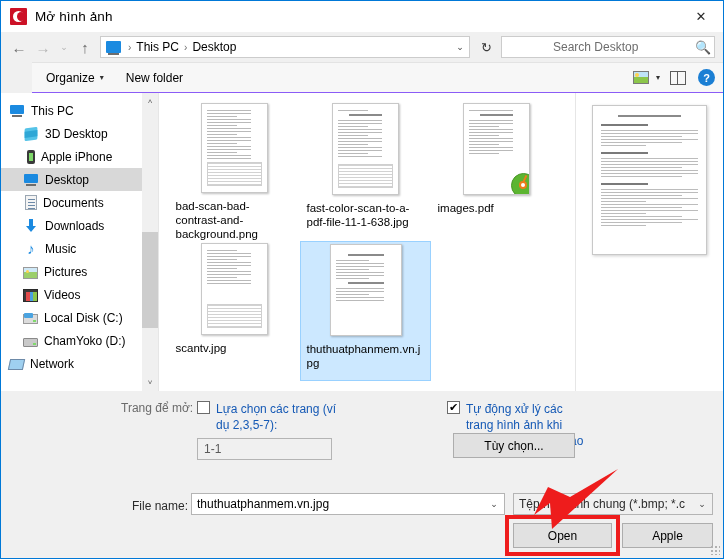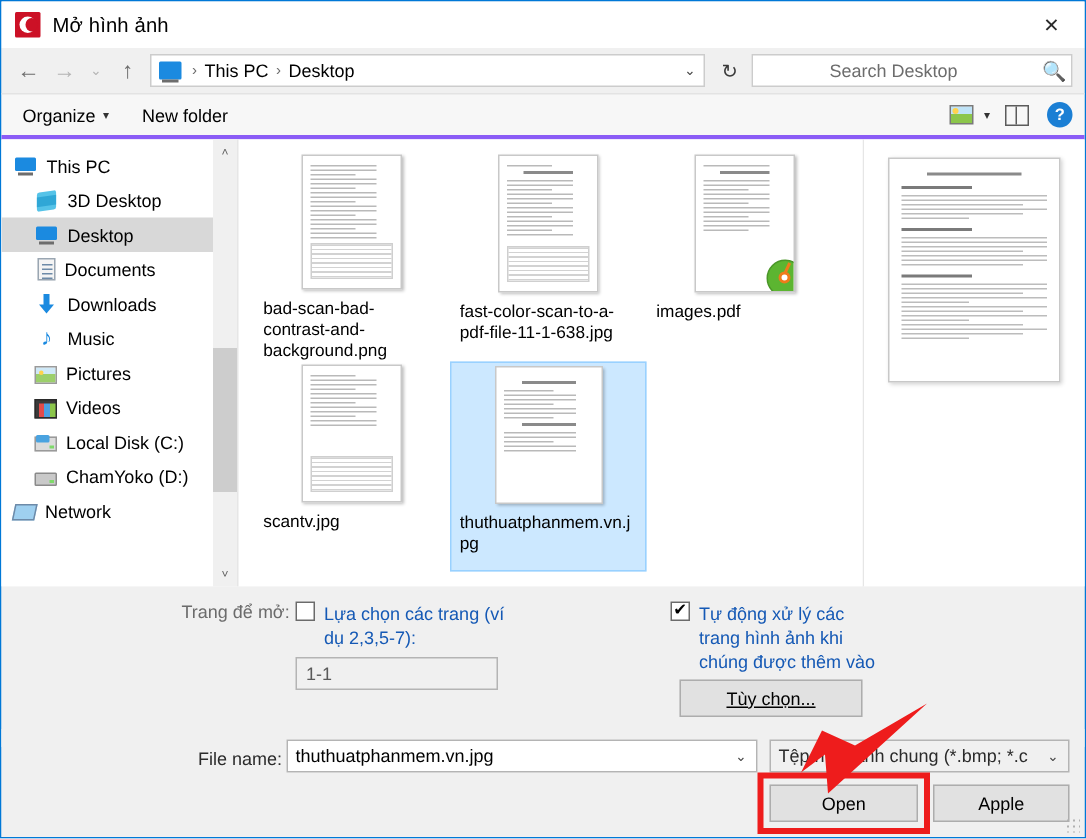--- a/index.html
+++ b/index.html
@@ -77,22 +77,22 @@
   .searchbox input{
     border:0;outline:0;flex:1;font-family:inherit;font-size:12px;color:#000;
     padding-left:6px;background:transparent;min-width:0;margin-left:45px;
   }
   .searchbox input::placeholder{color:#6d6d6d;}
   .search-icon{width:22px;text-align:center;color:#333;font-size:13px;flex:none;}
 
   
   .cmdbar{
     height:31px;background:#f7f7f7;border-top:1px solid #e3e3e3;
-    border-bottom:3px solid #8b5cf6;display:flex;align-items:center;
-    padding:0 8px 0 14px;box-sizing:border-box;
+    border-bottom:1px solid #8b5cf6;display:flex;align-items:center;
+    padding:0 8px 0 14px;box-sizing:border-box;margin-left:31px;
   }
   .cmd-item{font-size:12px;color:#000;margin-right:22px;display:flex;align-items:center;white-space:nowrap;}
   .cmd-caret{font-size:8px;margin-left:5px;color:#333;}
   .cmd-right{margin-left:auto;display:flex;align-items:center;}
   .view-icon{
     width:16px;height:13px;border:1px solid #7a7a7a;background:
       linear-gradient(#bfe3f7 0 45%, #8cc64b 45% 100%);
     position:relative;box-sizing:border-box;
   }
   .view-icon::after{
@@ -245,24 +245,23 @@
   }
   .cbx.checked::after{content:"\2714";font-size:11px;color:#000;line-height:1;}
   .opt-block{position:absolute;display:flex;}
   .opt-text{font-size:12px;color:#1559b5;line-height:16px;margin-left:6px;}
   .pages-input{
     position:absolute;left:196px;top:437px;width:135px;height:22px;background:#f0f0f0;
     border:1px solid #b4b4b4;box-sizing:border-box;font-family:inherit;font-size:12px;
     color:#5a5a5a;padding-left:6px;outline:none;
   }
   .opt-btn{
-    position:absolute;left:452px;top:452px;width:122px;height:25px;background:#e1e1e1;
+    position:absolute;left:452px;top:432px;width:122px;height:25px;background:#e1e1e1;
     border:1px solid #adadad;box-sizing:border-box;font-family:inherit;font-size:12px;color:#000;
     cursor:default;
-    text-decoration:underline;
   }
 
   
   .footer{position:absolute;left:0;right:0;bottom:0;height:72px;background:#f0f0f0;}
   .fn-label{position:absolute;left:131px;top:498px;font-size:12px;color:#2b2b2b;}
   .fn-input{
     position:absolute;left:190px;top:492px;width:314px;height:22px;background:#fff;
     border:1px solid #b4b4b4;box-sizing:border-box;display:flex;align-items:center;
   }
   .fn-input input{border:0;outline:0;flex:1;font-family:inherit;font-size:12px;
@@ -348,20 +347,24 @@
 
     <div class="sidebar">
       <div class="side-item">
         <div class="side-ico ico-pc"></div>
         <span>This PC</span>
       </div>
       <div class="side-item indent">
         <div class="side-ico ico-3d"></div>
         <span>3D Desktop</span>
       </div>
+      <div class="side-item indent">
+        <div class="side-ico ico-phone"></div>
+        <span>Apple iPhone</span>
+      </div>
       <div class="side-item indent selected">
         <div class="side-ico ico-desktop"></div>
         <span>Desktop</span>
       </div>
       <div class="side-item indent">
         <div class="side-ico ico-doc"></div>
         <span>Documents</span>
       </div>
       <div class="side-item indent">
         <div class="side-ico ico-dl"></div>

